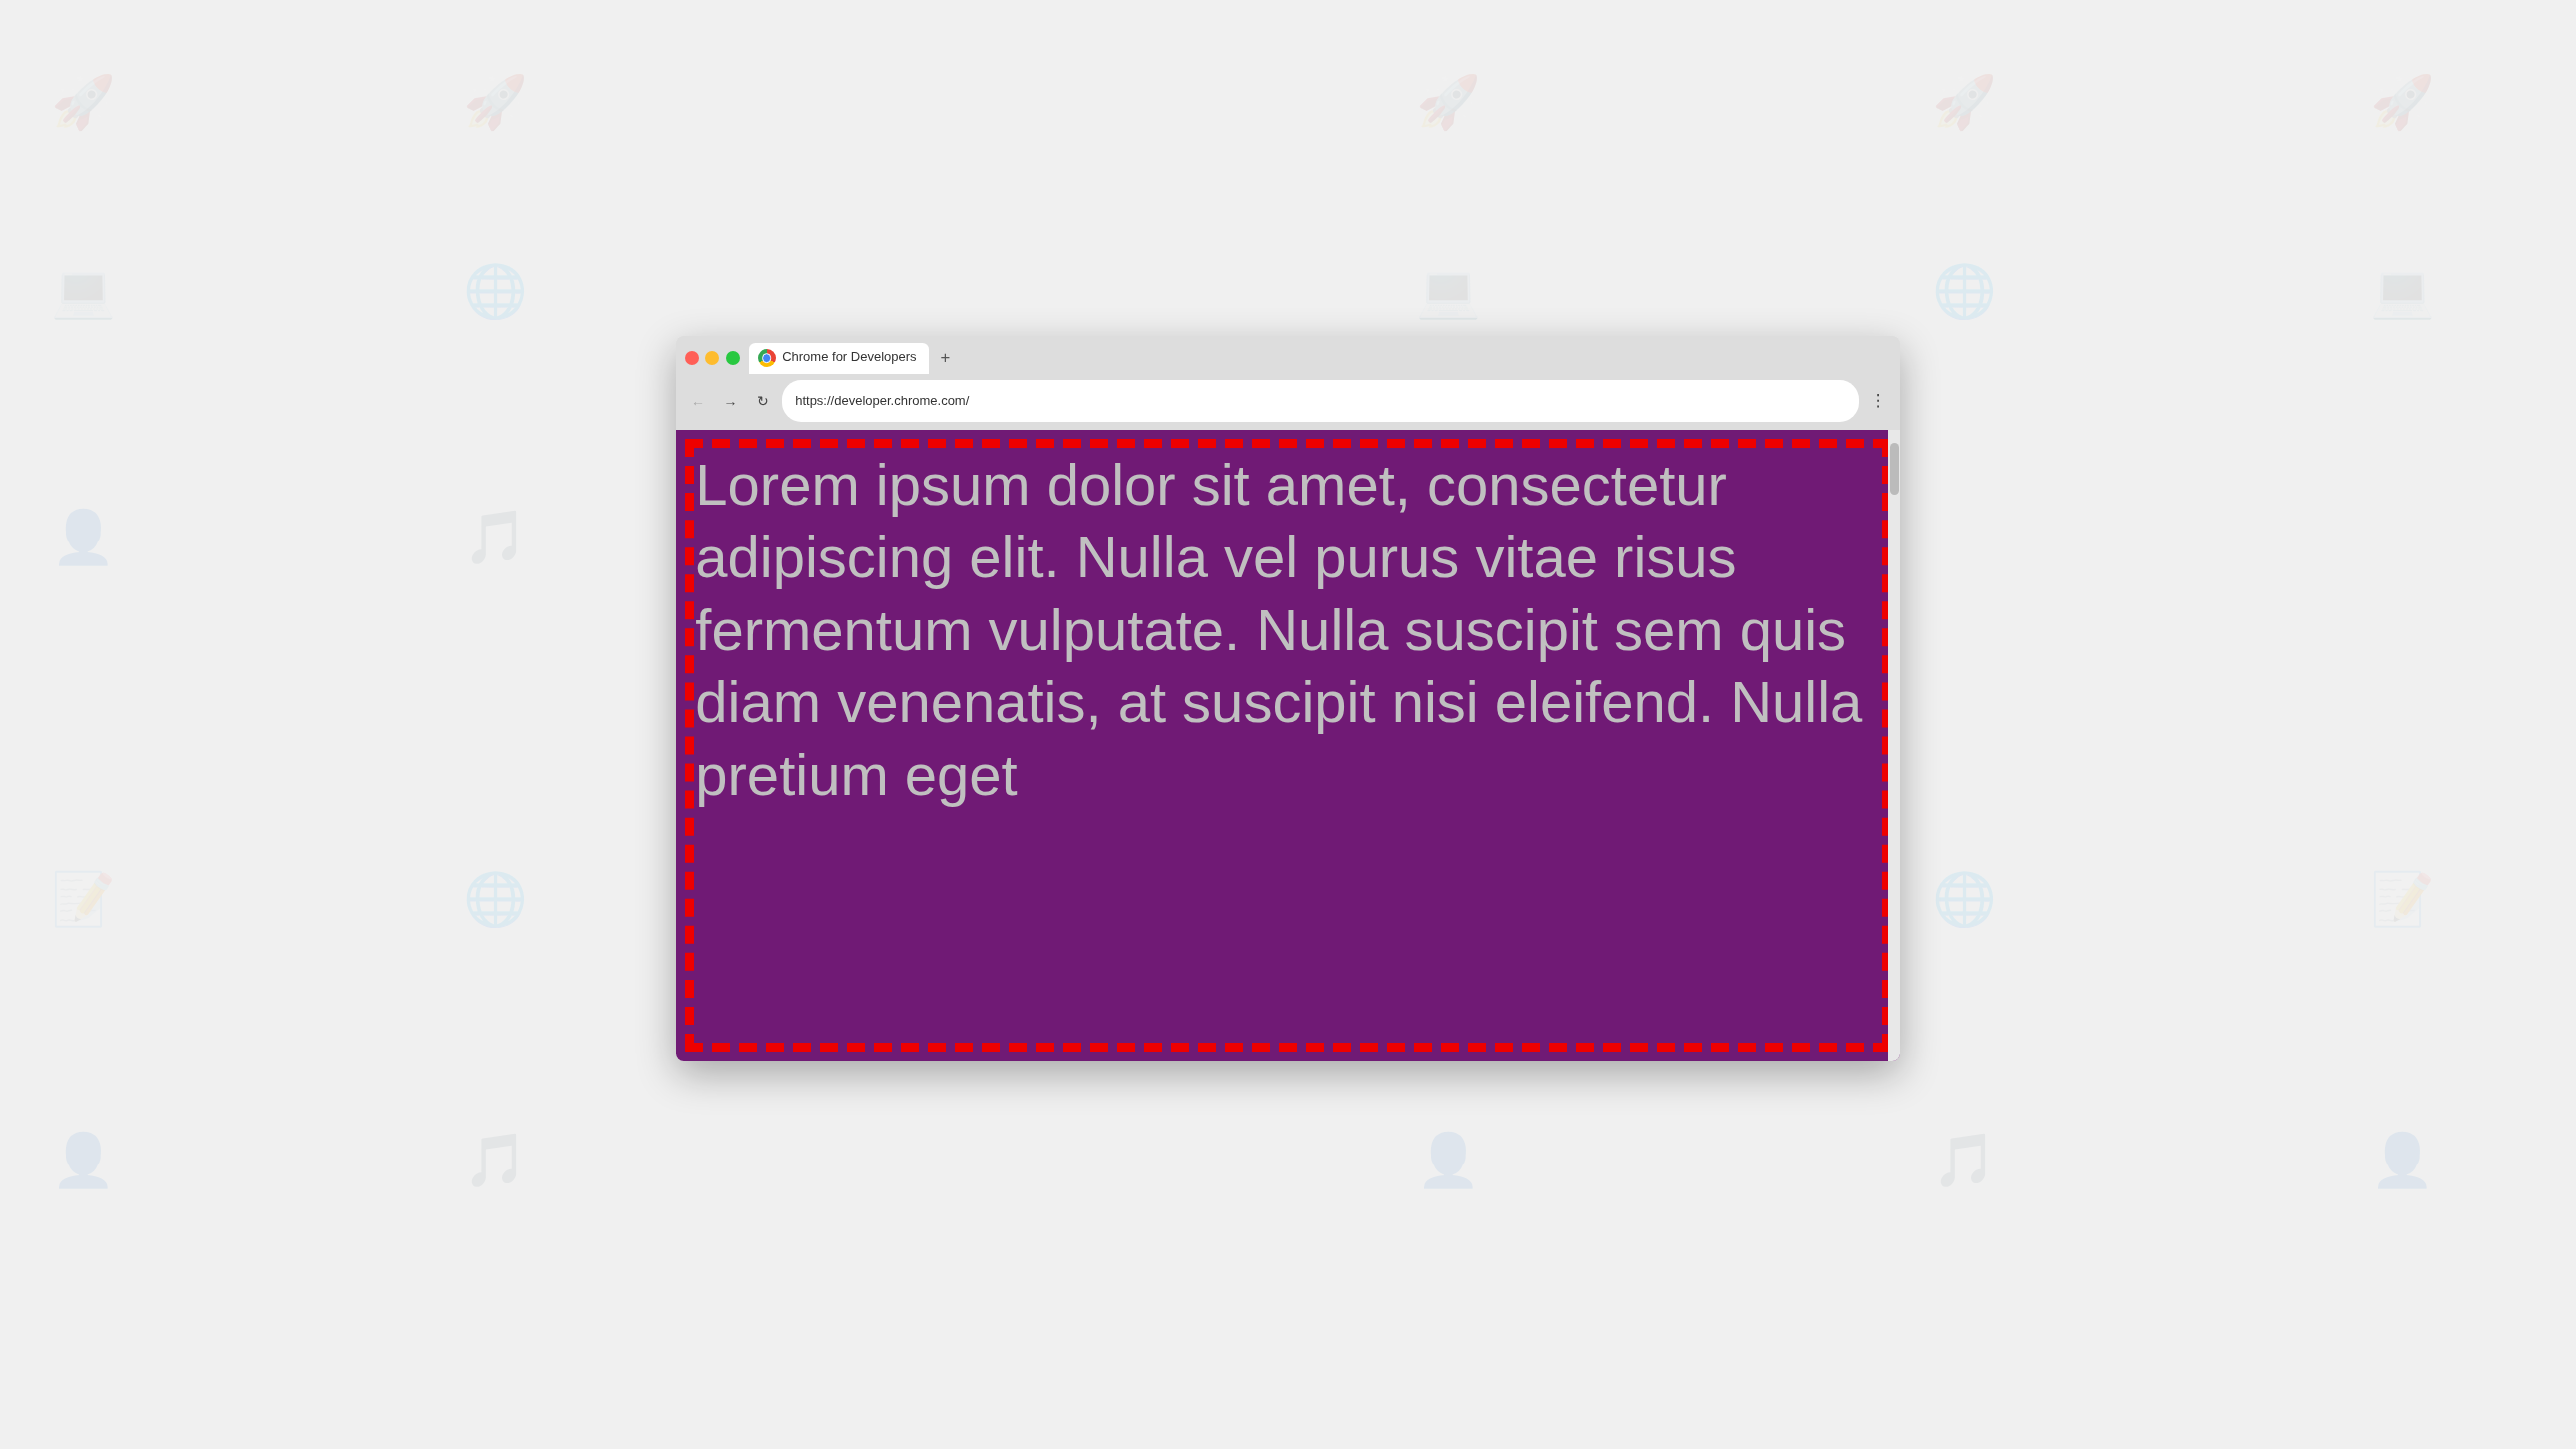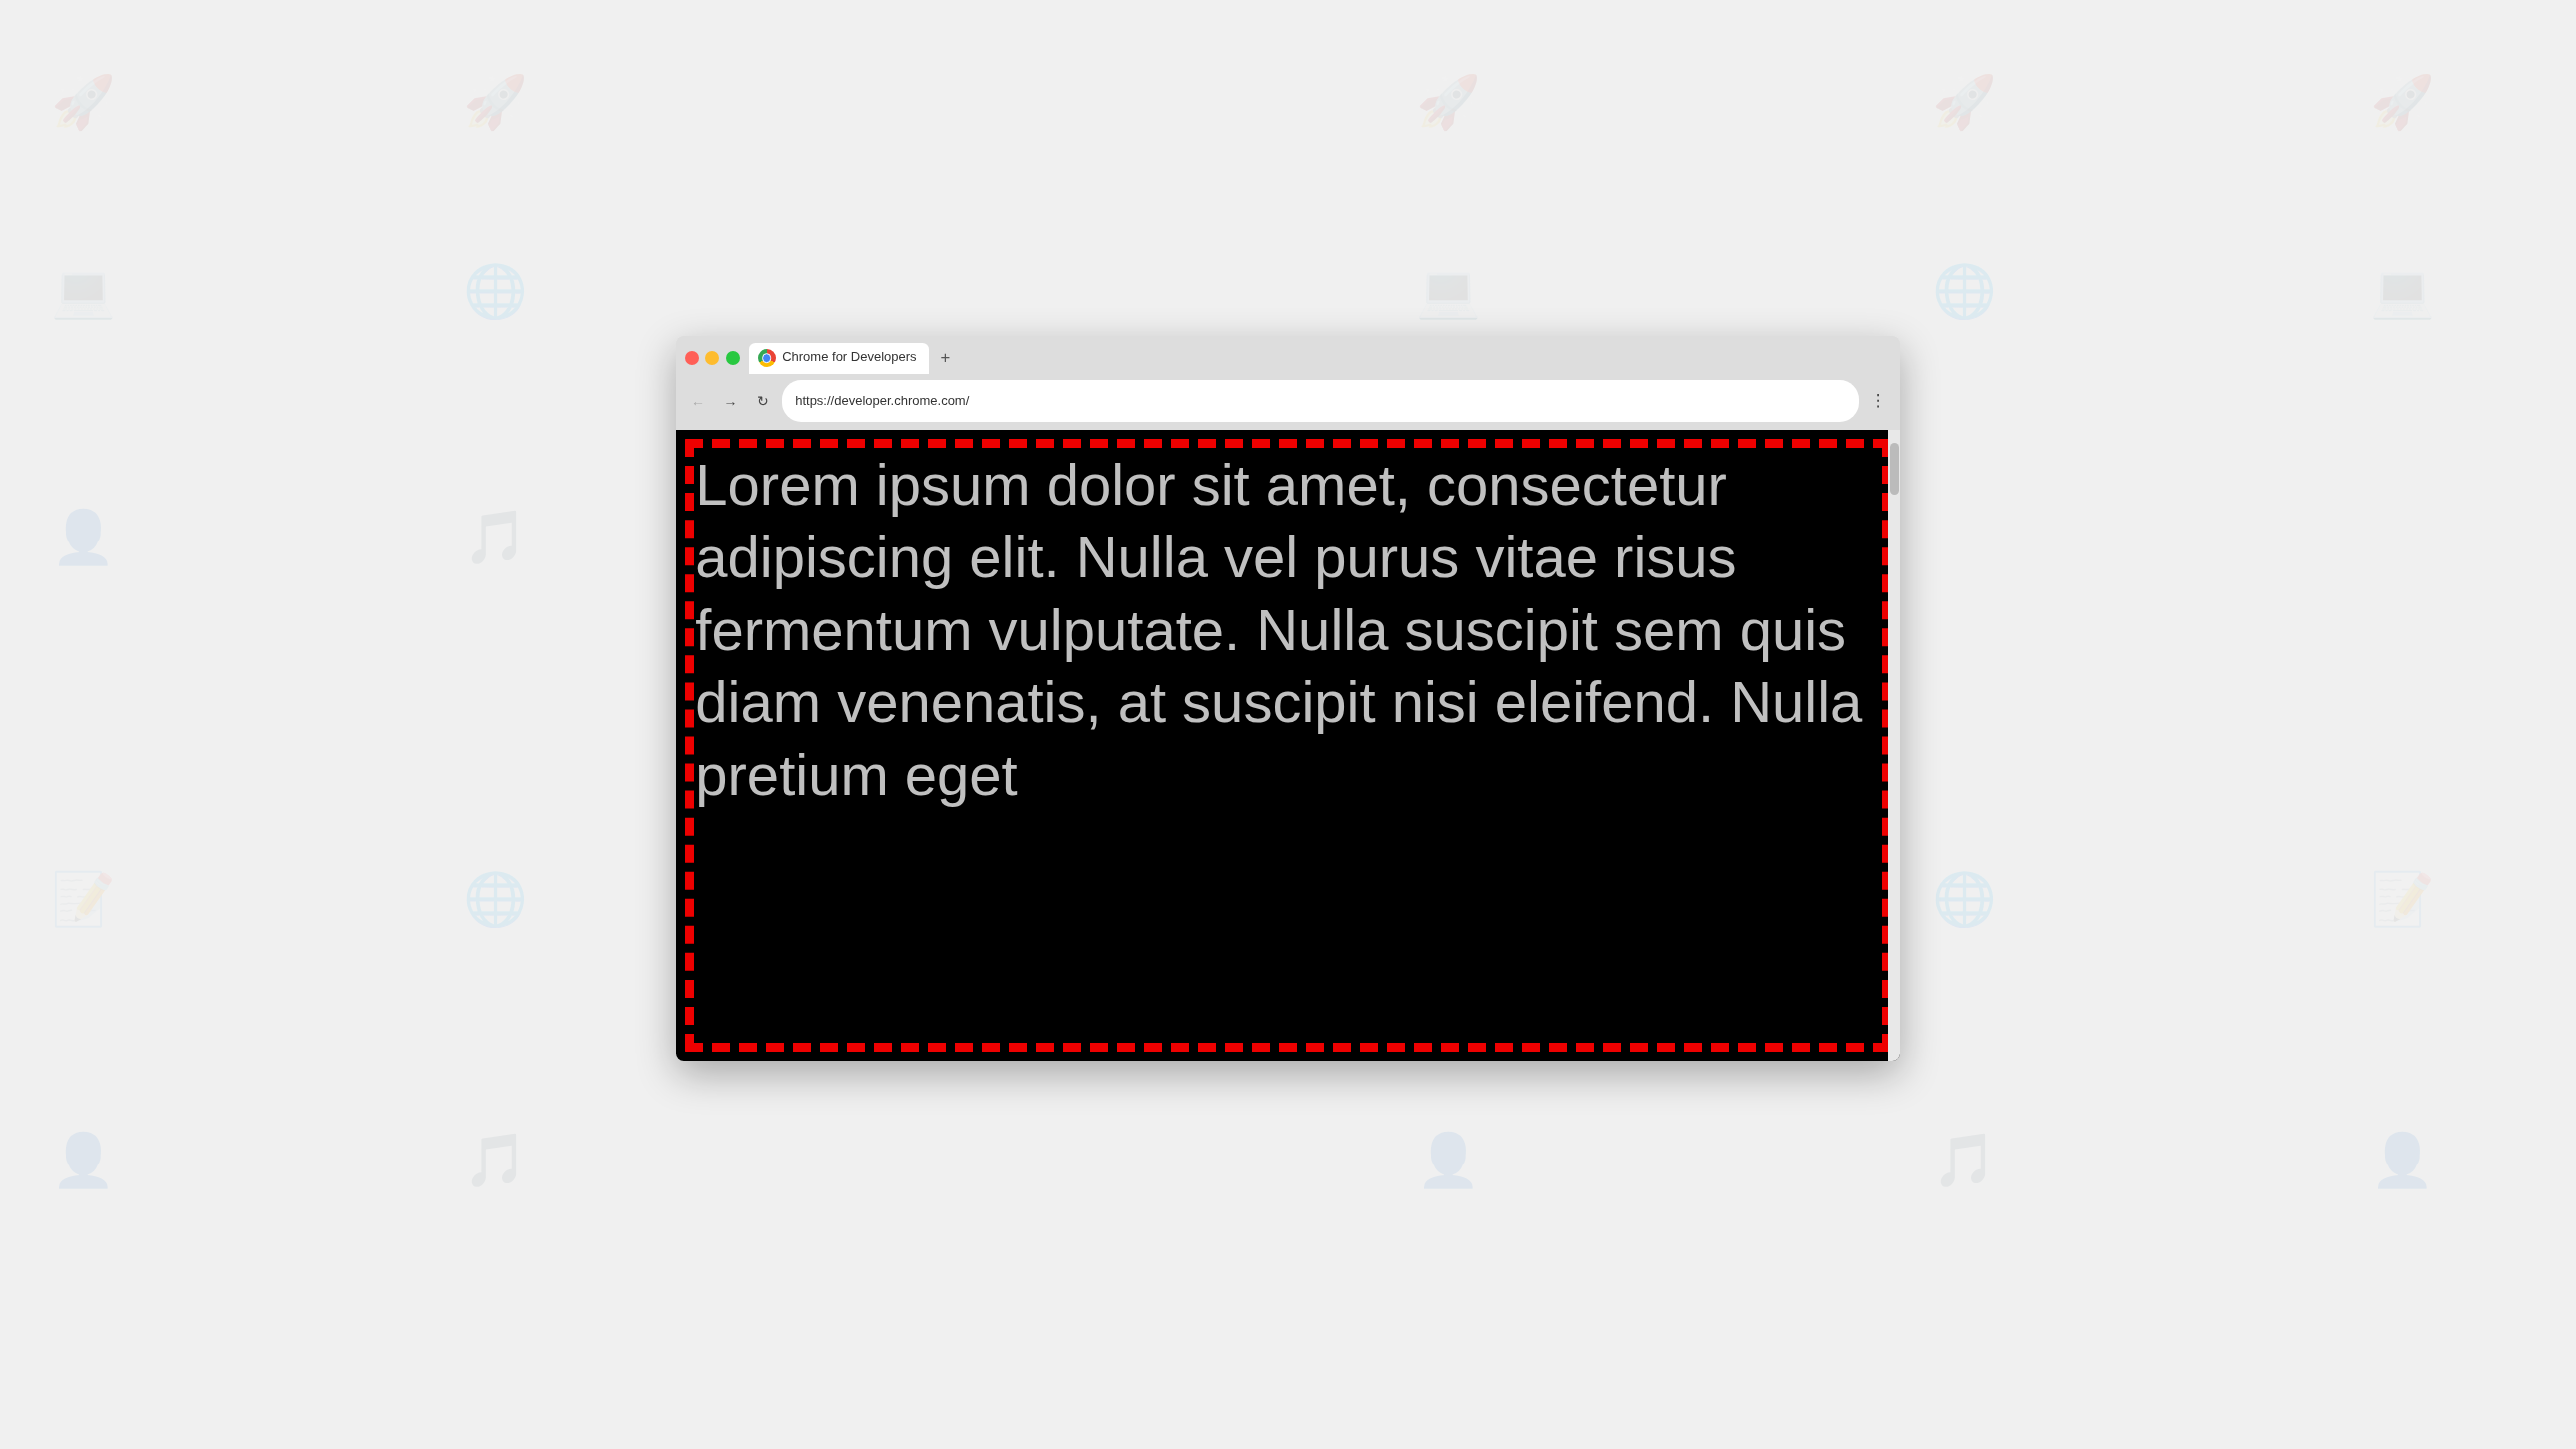--- a/index.html
+++ b/index.html
@@ -158,21 +158,21 @@
       cursor: pointer;
       display: flex;
       align-items: center;
       justify-content: center;
       color: #444;
       font-size: 16.7px;
     }
 
     
     .page-content {
-      background: #000000;
+      background: #701a75;
       position: relative;
       overflow: hidden;
       height: 631px;
     }
 
     
     .dashed-border-box {
       position: absolute;
       top: 9px;
       left: 9px;

